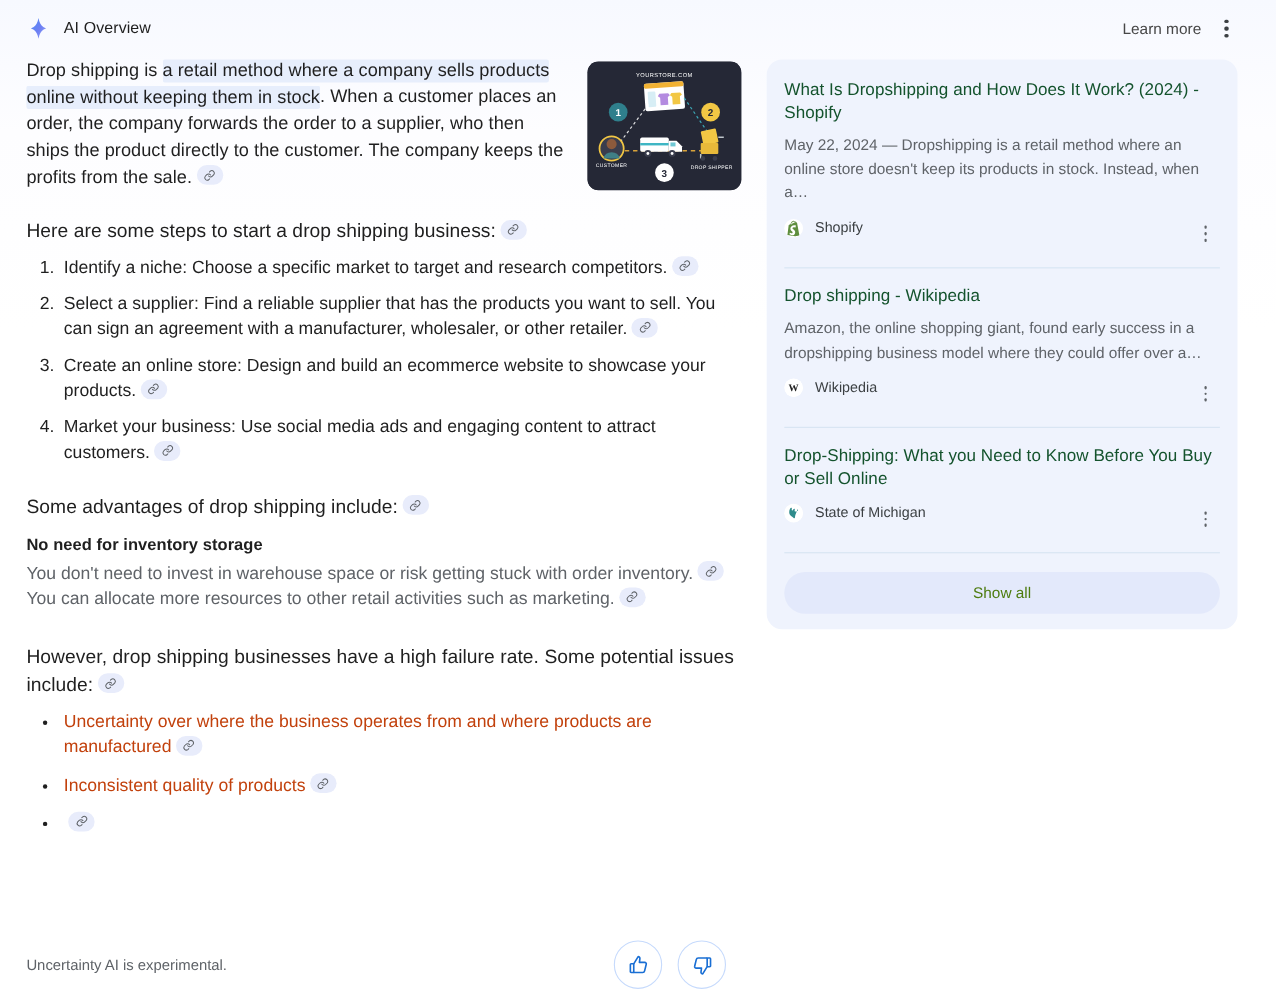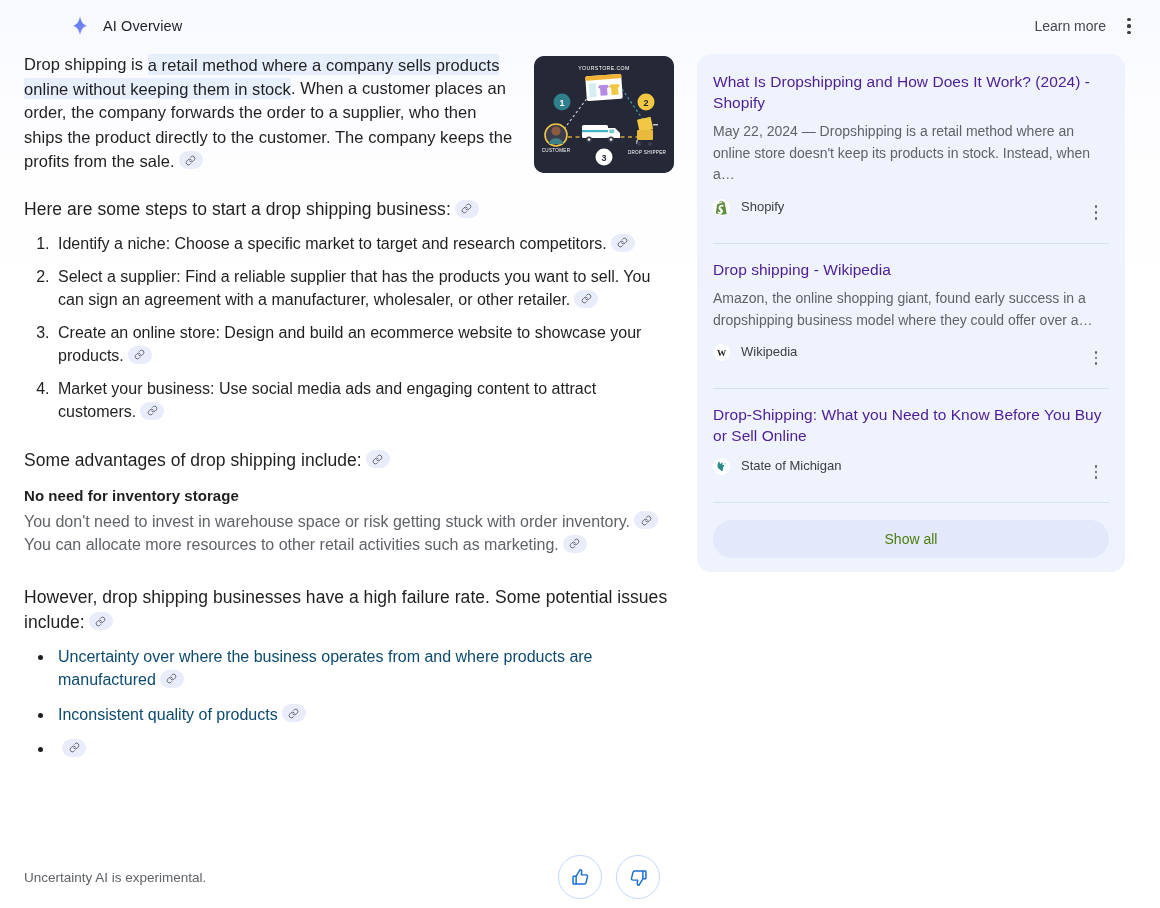--- a/index.html
+++ b/index.html
@@ -17,22 +17,21 @@
     position: relative;
   }
 
   
   .header {
     position: absolute;
     top: 0; left: 0; right: 0;
     height: 52px;
     display: flex;
     align-items: center;
-    padding: 0 18px 0 24px;
-    margin-left: 45px;
+    padding: 0 32px 0 24px;
   }
   .header-left { display: flex; align-items: center; gap: 12px; }
   .sparkle-icon { width: 22px; height: 22px; display: block; flex: 0 0 auto; }
   .ai-title {
     font-size: 14.5px;
     color: #1f1f1f;
     letter-spacing: .1px;
   }
   .header-right {
     margin-left: auto;
@@ -143,21 +142,21 @@
     margin-bottom: 9px;
     padding-left: 4px;
   }
   ol.steps li::marker { color: #1f1f1f; }
 
   ul.issues {
     margin: 4px 0 0 2px;
     padding-left: 28px;
     font-size: 16px;
     line-height: 23.5px;
-    color: #0c4a6e;
+    color: #c2410c;
   }
   ul.issues li {
     margin-bottom: 11px;
     padding-left: 4px;
   }
   ul.issues li::marker { color: #1f1f1f; font-size: 15px; }
 
   h3.adv-title {
     font-size: 15px;
     font-weight: 700;
@@ -201,21 +200,21 @@
   
   .src-card {
     background: #eff3fd;
     border-radius: 14px;
     padding: 18px 16px 14px;
   }
   .src-item { padding: 0 0 0 0; }
   .src-title {
     font-size: 15.5px;
     line-height: 20.5px;
-    color: #4c1d95;
+    color: #14532d;
     cursor: pointer;
     letter-spacing: .05px;
   }
   .src-snippet {
     font-size: 14px;
     line-height: 21.5px;
     color: #5f6368;
     margin-top: 8px;
   }
   .src-meta {

